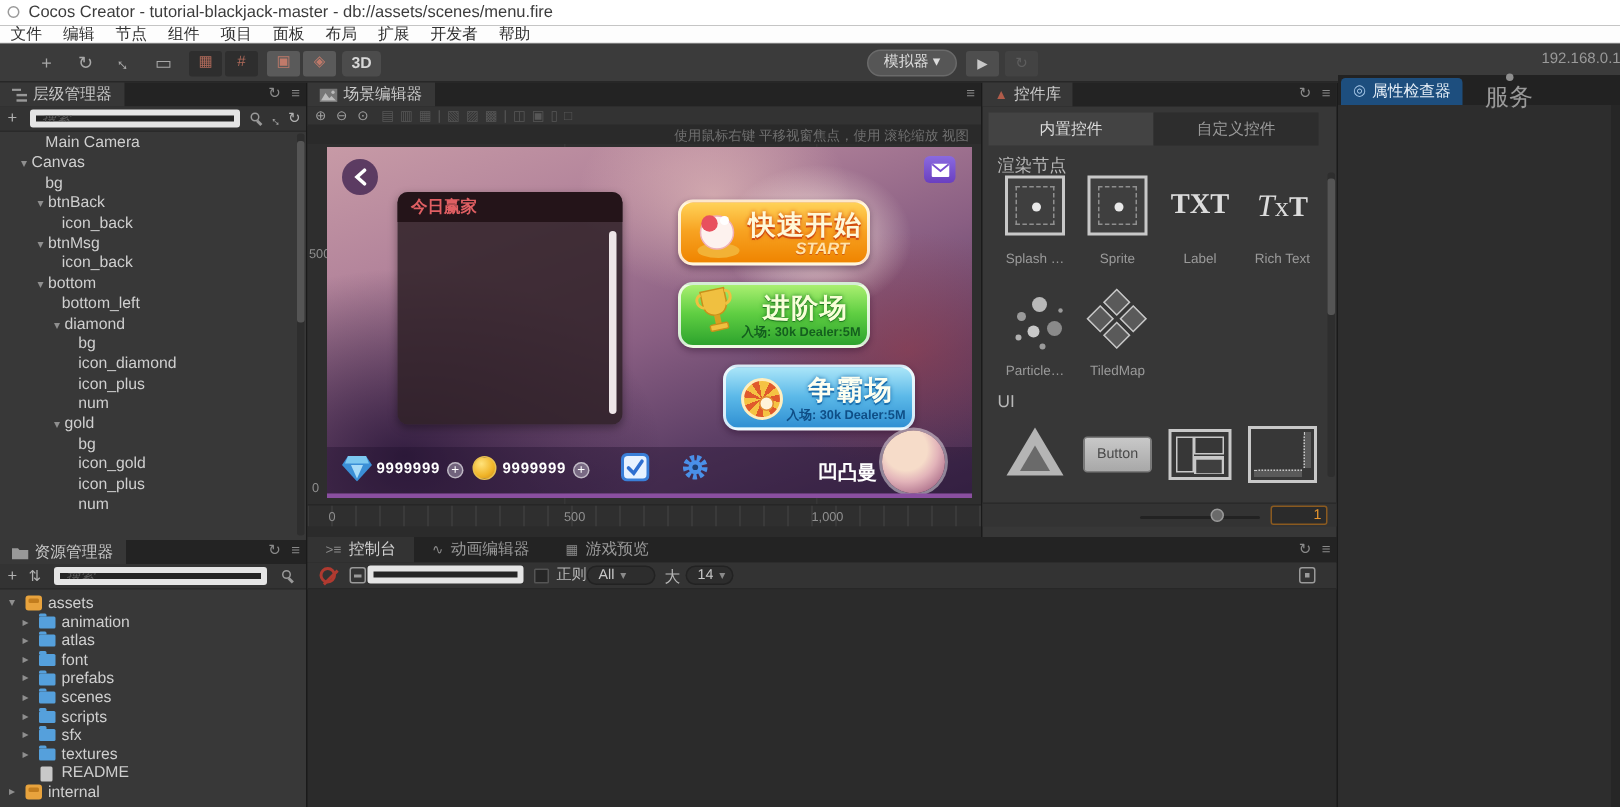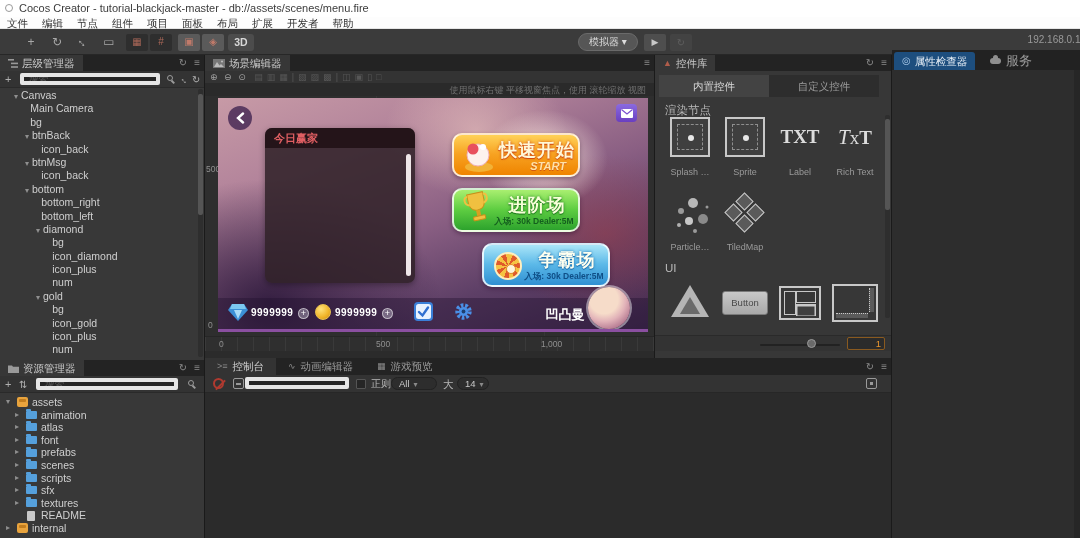--- a/index.html
+++ b/index.html
@@ -159,21 +159,21 @@
   .pill .dd { color:#8a8a8a; font-size:8px; margin-left:4px; }
   #font-label { position:absolute; left:238px; top:3px; color:#b8b8b8; font-size:10.5px; }
   #log-setting { position:absolute; right:14px; top:3px; width:11px; height:11px; border:1.5px solid #9a9a9a; border-radius:2px; }
   #log-setting::after { content:""; position:absolute; left:3px; top:3px; width:3px; height:3px; background:#9a9a9a; }
 
   
   #inspector { left:892px; top:50px; width:188px; height:488px; background:#2d2d2d; }
   #inspector .istrip { position:absolute; left:0; right:0; top:0; height:20px; background:#222; }
   #tab-inspector { position:absolute; left:2px; top:2px; height:18px; background:#1d4e7e; border-radius:3px 3px 0 0; color:#e8f0f8; font-size:10.5px; line-height:18px; padding:0 8px; display:flex; align-items:center; gap:4px; }
   #tab-inspector .gi { color:#a8c8e8; font-size:10px; }
-  #tab-services { position:absolute; left:92px; top:2px; height:18px; color:#9a9a9a; font-size:13px; line-height:18px; padding:0 6px; display:flex; align-items:center; gap:5px; }
+  #tab-services { position:absolute; left:92px; top:2px; height:18px; color:#9a9a9a; font-size:16px; line-height:18px; padding:0 6px; display:flex; align-items:center; gap:5px;flex-direction:column; }
   .cloud { display:inline-block; width:11px; height:6px; background:#8f8f8f; border-radius:4px; position:relative; }
   .cloud::before { content:""; position:absolute; left:3px; top:-3px; width:5px; height:5px; background:#8f8f8f; border-radius:50%; }
   #inspector .rgroove { position:absolute; right:0; top:20px; bottom:0; width:6px; background:#262626; }
 
   .rot45 { display:inline-block; transform:rotate(45deg); }
 </style>
 </head>
 <body>
 
 <div id="titlebar">
@@ -206,29 +206,28 @@
     </div>
   </div>
   <div class="ptoolbar">
     <span class="mini-btn" style="left:5px;">+</span>
     <input class="search-box" style="left: 20px; width: 140px;" placeholder="搜索">
     <span class="mag" style="left:167px;"></span>
     <span class="mini-btn rot45" style="left:180px; font-size:9px; top:3px;">↔</span>
     <span class="mini-btn" style="left:192px; font-size:10px;">↻</span>
   </div>
   <div id="hierarchy-tree">
+      <div class="tree-row" style="padding-left: 25px;"><span class="tree-arrow">&nbsp;</span><span>Main Camera</span></div>
       <div class="tree-row" style="padding-left: 14px;"><span class="tree-arrow">▾</span><span>Canvas</span></div>
-      <div class="tree-row" style="padding-left: 25px;"><span class="tree-arrow">&nbsp;</span><span>Main Camera</span></div>
       <div class="tree-row" style="padding-left: 25px;"><span class="tree-arrow">&nbsp;</span><span>bg</span></div>
       <div class="tree-row" style="padding-left: 25px;"><span class="tree-arrow">▾</span><span>btnBack</span></div>
       <div class="tree-row" style="padding-left: 36px;"><span class="tree-arrow">&nbsp;</span><span>icon_back</span></div>
       <div class="tree-row" style="padding-left: 25px;"><span class="tree-arrow">▾</span><span>btnMsg</span></div>
       <div class="tree-row" style="padding-left: 36px;"><span class="tree-arrow">&nbsp;</span><span>icon_back</span></div>
       <div class="tree-row" style="padding-left: 25px;"><span class="tree-arrow">▾</span><span>bottom</span></div>
-      <div class="tree-row" style="padding-left: 36px;"><span class="tree-arrow">&nbsp;</span><span>bottom_right</span></div>
       <div class="tree-row" style="padding-left: 36px;"><span class="tree-arrow">&nbsp;</span><span>bottom_left</span></div>
       <div class="tree-row" style="padding-left: 36px;"><span class="tree-arrow">▾</span><span>diamond</span></div>
       <div class="tree-row" style="padding-left: 47px;"><span class="tree-arrow">&nbsp;</span><span>bg</span></div>
       <div class="tree-row" style="padding-left: 47px;"><span class="tree-arrow">&nbsp;</span><span>icon_diamond</span></div>
       <div class="tree-row" style="padding-left: 47px;"><span class="tree-arrow">&nbsp;</span><span>icon_plus</span></div>
       <div class="tree-row" style="padding-left: 47px;"><span class="tree-arrow">&nbsp;</span><span>num</span></div>
       <div class="tree-row" style="padding-left: 36px;"><span class="tree-arrow">▾</span><span>gold</span></div>
       <div class="tree-row" style="padding-left: 47px;"><span class="tree-arrow">&nbsp;</span><span>bg</span></div>
       <div class="tree-row" style="padding-left: 47px;"><span class="tree-arrow">&nbsp;</span><span>icon_gold</span></div>
       <div class="tree-row" style="padding-left: 47px;"><span class="tree-arrow">&nbsp;</span><span>icon_plus</span></div>

